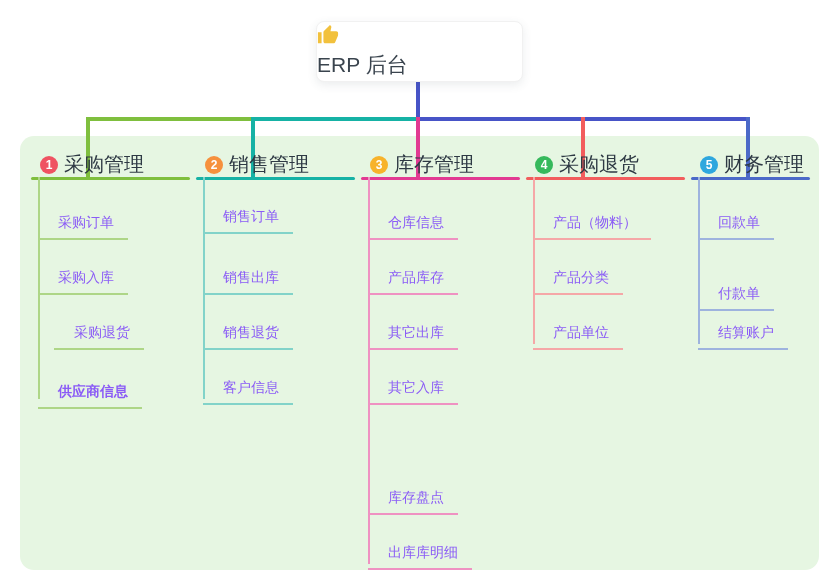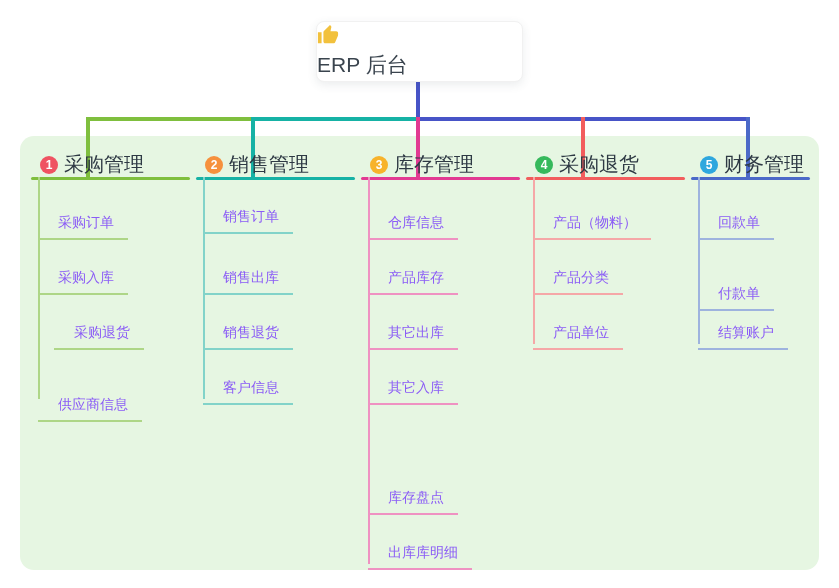--- a/index.html
+++ b/index.html
@@ -75,21 +75,21 @@
     <div class="branch-col" style="left: 31px; top: 152px; width: 159px; height: 256px;">
       <div class="branch-head">
         <span class="badge" style="background: rgb(239, 83, 98);">1</span>
         <span class="branch-label">采购管理</span>
       </div>
       <div class="branch-underline" style="width: 159px; background: rgb(127, 191, 62);"></div>
       <div class="trunk" style="height: 222px; background: rgb(174, 214, 135);"></div>
       <div class="child" style="top: 46px; border-bottom: 2px solid rgb(174, 214, 135);">采购订单</div>
       <div class="child" style="top: 101px; border-bottom: 2px solid rgb(174, 214, 135);">采购入库</div>
       <div class="child" style="top: 156px; border-bottom: 2px solid rgb(174, 214, 135); margin-left: 16px;">采购退货</div>
-      <div class="child" style="top: 228px; border-bottom: 2px solid rgb(174, 214, 135);">供应商信息</div>
+      <div class="child" style="top: 215px; border-bottom: 2px solid rgb(174, 214, 135); font-weight: bold;">供应商信息</div>
     </div>
     <div class="branch-col" style="left: 196px; top: 152px; width: 159px; height: 256px;">
       <div class="branch-head">
         <span class="badge" style="background: rgb(246, 145, 61);">2</span>
         <span class="branch-label">销售管理</span>
       </div>
       <div class="branch-underline" style="width: 159px; background: rgb(22, 178, 165);"></div>
       <div class="trunk" style="height: 222px; background: rgb(130, 211, 201);"></div>
       <div class="child" style="top: 40px; border-bottom: 2px solid rgb(130, 211, 201);">销售订单</div>
       <div class="child" style="top: 101px; border-bottom: 2px solid rgb(130, 211, 201);">销售出库</div>

